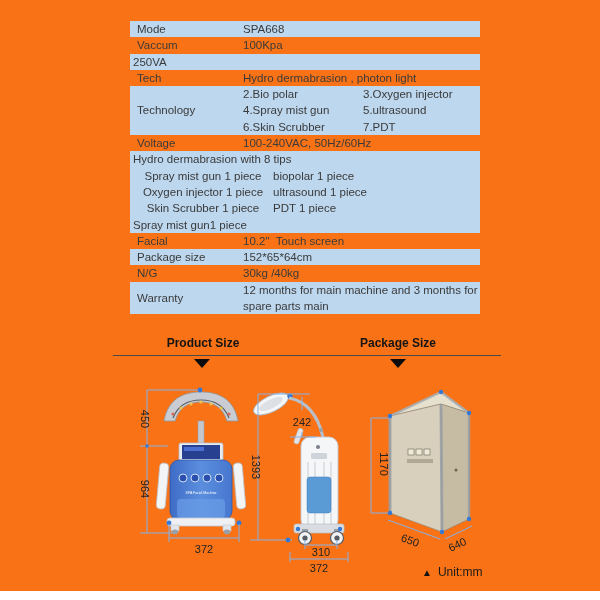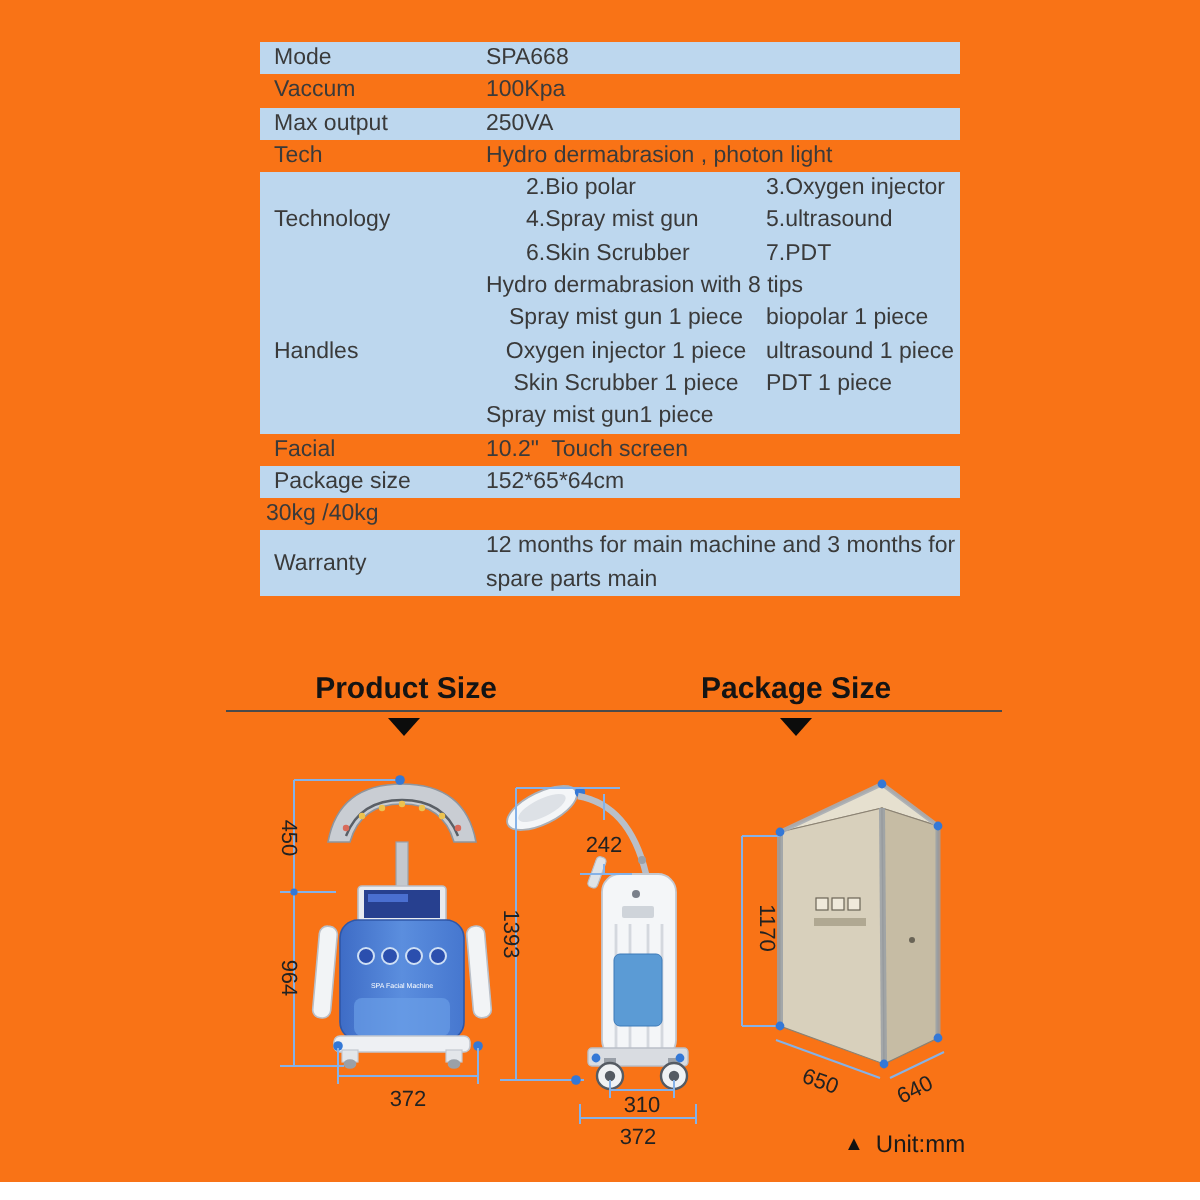--- a/index.html
+++ b/index.html
@@ -7,27 +7,27 @@
         font-family:"Liberation Sans",sans-serif;color:#3a3a3a;}
 
   
   .spec-table{position:absolute;left:130px;top:21px;width:350px;font-size:11.5px;line-height:16.3px;}
   .trow{display:flex;}
   .trow.blue{background:#BDD7EE;}
   .tlabel{width:110px;flex:none;padding-left:7px;box-sizing:border-box;display:flex;align-items:center;}
   .tvalue{flex:1;padding-left:3px;}
   .tline{display:flex;}
   .tl{white-space:pre-wrap;}
-  .tl.w120{width:120px;flex:none;margin-left:20px;}
+  .tl.w120{width:120px;flex:none;}
   .tl.w140{width:140px;flex:none;text-align:center;}
   .tr{white-space:pre-wrap;}
 
   
   .sec-title{position:absolute;top:336px;width:160px;text-align:center;
-             font-size:15px;font-weight:bold;color:#141414;}
+             font-size:12px;font-weight:bold;color:#141414;}
   #prod-title{left:123px;}
   #pack-title{left:318px;}
   .sec-line{position:absolute;left:113px;top:355px;width:388px;height:1px;background:#4a4a4a;}
   .tri-down{position:absolute;top:359px;width:0;height:0;
             border-left:8px solid transparent;border-right:8px solid transparent;
             border-top:9px solid #0c0c0c;}
   #tri-product{left:194px;}
   #tri-package{left:390px;}
 
   
@@ -60,21 +60,20 @@
     <div class="trow">
       <div class="tlabel">Vaccum</div>
       <div class="tvalue">
         <div class="tline">
             <span class="tl">100Kpa</span>
           </div>
       </div>
     </div>
 
     <div class="trow blue">
-      <div class="tlabel">Max output</div>
       <div class="tvalue">
         <div class="tline">
             <span class="tl">250VA</span>
           </div>
       </div>
     </div>
 
     <div class="trow">
       <div class="tlabel">Tech</div>
       <div class="tvalue">
@@ -95,23 +94,30 @@
           <span class="tl w120">4.Spray mist gun</span>
           <span class="tr">5.ultrasound</span>
         </div>
         <div class="tline">
           <span class="tl w120">6.Skin Scrubber</span>
           <span class="tr">7.PDT</span>
         </div>
       </div>
     </div>
 
-
-    <div class="trow blue">
-      <div class="tlabel">Handles</div>
+    <div class="trow">
+      <div class="tlabel">Voltage</div>
+      <div class="tvalue">
+        <div class="tline">
+            <span class="tl">100-240VAC, 50Hz/60Hz</span>
+          </div>
+      </div>
+    </div>
+
+    <div class="trow blue">
       <div class="tvalue">
         <div class="tline">
             <span class="tl">Hydro dermabrasion with 8 tips</span>
           </div>
         <div class="tline">
           <span class="tl w140">Spray mist gun 1 piece</span>
           <span class="tr">biopolar 1 piece</span>
         </div>
         <div class="tline">
           <span class="tl w140">Oxygen injector 1 piece</span>
@@ -139,20 +145,21 @@
     <div class="trow blue">
       <div class="tlabel">Package size</div>
       <div class="tvalue">
         <div class="tline">
             <span class="tl">152*65*64cm</span>
           </div>
       </div>
     </div>
 
     <div class="trow">
+      <div class="tlabel">N/G</div>
       <div class="tvalue">
         <div class="tline">
             <span class="tl">30kg /40kg</span>
           </div>
       </div>
     </div>
 
     <div class="trow blue">
       <div class="tlabel">Warranty</div>
       <div class="tvalue">

